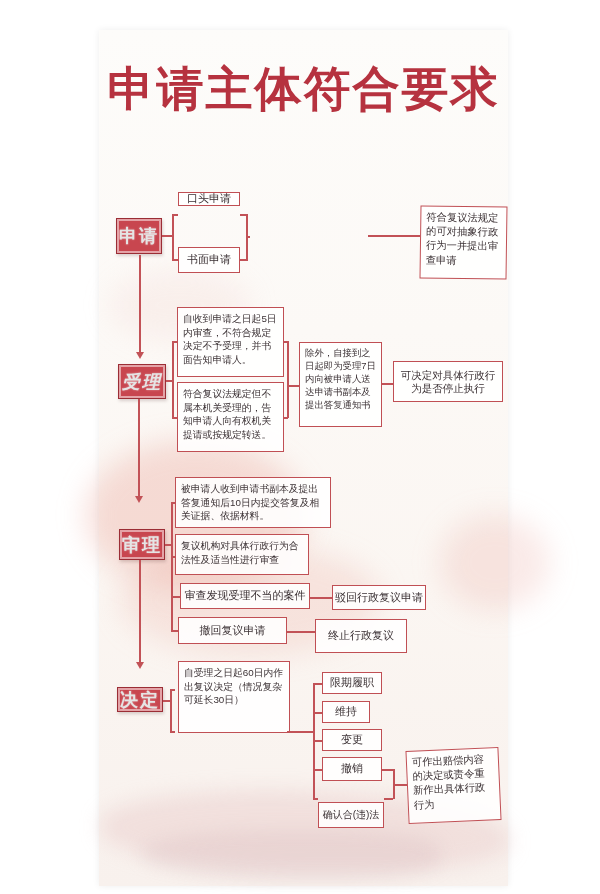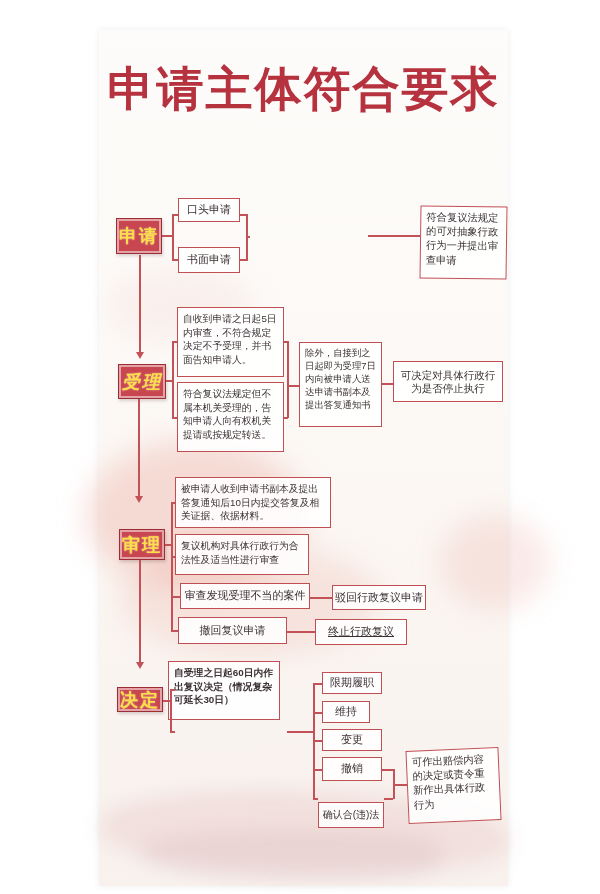--- a/index.html
+++ b/index.html
@@ -8,21 +8,21 @@
   .photo{position:absolute;left:99px;top:30px;width:409px;height:856px;
          background:linear-gradient(180deg,#fdfcfa 0%,#fcf9f6 35%,#fbf6f2 65%,#f8f1ed 100%);
          box-shadow:0 0 7px rgba(0,0,0,0.07);}
   .cloud{position:absolute;border-radius:50%;filter:blur(14px);pointer-events:none;}
   .title{position:absolute;left:99px;top:58px;width:409px;text-align:center;
          font-family:"Liberation Serif",serif;font-weight:900;font-size:47px;
          color:#b6323f;letter-spacing:2px;}
   .stage{position:absolute;display:flex;align-items:center;justify-content:center;
          background:#c8464f;border:1px solid #9b2d35;
          box-shadow:inset 0 0 0 2px rgba(255,255,255,0.5),1px 2px 3px rgba(60,20,20,0.18);
-         color:#fde047;font-weight:bold;font-size:18px;letter-spacing:2px;box-sizing:border-box;
+         color:#e5e5e5;font-weight:bold;font-size:18px;letter-spacing:2px;box-sizing:border-box;
          text-shadow:0 0 2px rgba(255,255,255,0.5);}
   .wbox{position:absolute;border:1.5px solid #c04f54;background:rgba(255,255,255,0.88);
         color:#3b3134;font-size:9.8px;line-height:1.38;padding:4px 5px;box-sizing:border-box;}
   .cbox{display:flex;align-items:center;justify-content:center;text-align:center;
         padding:2px;font-size:11px;line-height:1.2;}
   .hl,.vl{position:absolute;background:#c25257;}
   .hl{height:1.5px;}
   .vl{width:1.5px;}
   .arrow{position:absolute;width:1.5px;background:#c25257;}
   .arrow::after{content:"";position:absolute;bottom:-6px;left:-3.3px;
@@ -48,21 +48,21 @@
 
   <div class="stage" style="left:116px;top:218px;width:46px;height:36px;">申请</div>
   <div class="stage" style="left:118px;top:364px;width:48px;height:35px;font-style:italic;">受理</div>
   <div class="stage" style="left:119px;top:529px;width:46px;height:31px;">审理</div>
   <div class="stage" style="left:117px;top:687px;width:46px;height:25px;">决定</div>
 
   <div class="arrow" style="left:139px;top:255px;height:98px;"></div>
   <div class="arrow" style="left:138px;top:399px;height:98px;"></div>
   <div class="arrow" style="left:139px;top:560px;height:103px;"></div>
 
-  <div class="wbox cbox" style="left:178px;top:198px;width:62px;height:24px;">口头申请</div>
+  <div class="wbox cbox" style="left:178px;top:192px;width:62px;height:14px;">口头申请</div>
   <div class="wbox cbox" style="left:178px;top:247px;width:62px;height:26px;">书面申请</div>
   <div class="wbox" style="left:420px;top:206px;width:87px;height:73px;font-size:10.3px;transform:rotate(0.8deg);">符合复议法规定的可对抽象行政行为一并提出审查申请</div>
 
   <div class="hl" style="left:162px;top:235px;width:10px;"></div>
   <div class="vl" style="left:172px;top:214px;height:47px;"></div>
   <div class="hl" style="left:172px;top:214px;width:6px;"></div>
   <div class="hl" style="left:172px;top:259px;width:6px;"></div>
   <div class="hl" style="left:240px;top:214px;width:6px;"></div>
   <div class="hl" style="left:240px;top:259px;width:6px;"></div>
   <div class="vl" style="left:246px;top:214px;height:47px;"></div>
@@ -82,32 +82,32 @@
   <div class="hl" style="left:284px;top:417px;width:4px;"></div>
   <div class="vl" style="left:287px;top:341px;height:77px;"></div>
   <div class="hl" style="left:287px;top:385px;width:12px;"></div>
   <div class="hl" style="left:382px;top:383px;width:11px;"></div>
 
   <div class="wbox" style="left:175px;top:477px;width:156px;height:51px;">被申请人收到申请书副本及提出答复通知后10日内提交答复及相关证据、依据材料。</div>
   <div class="wbox" style="left:175px;top:534px;width:134px;height:41px;">复议机构对具体行政行为合法性及适当性进行审查</div>
   <div class="wbox cbox" style="left:180px;top:583px;width:130px;height:26px;">审查发现受理不当的案件</div>
   <div class="wbox cbox" style="left:332px;top:585px;width:94px;height:25px;">驳回行政复议申请</div>
   <div class="wbox cbox" style="left:178px;top:617px;width:109px;height:27px;">撤回复议申请</div>
-  <div class="wbox cbox" style="left:315px;top:619px;width:92px;height:26px;text-decoration:underline;">终止行政复议</div>
+  <div class="wbox cbox" style="left:315px;top:619px;width:92px;height:34px;">终止行政复议</div>
 
   <div class="hl" style="left:165px;top:544px;width:6px;"></div>
   <div class="vl" style="left:171px;top:502px;height:129px;"></div>
   <div class="hl" style="left:171px;top:502px;width:4px;"></div>
   <div class="hl" style="left:171px;top:556px;width:4px;"></div>
   <div class="hl" style="left:171px;top:596px;width:9px;"></div>
   <div class="hl" style="left:171px;top:630px;width:7px;"></div>
   <div class="hl" style="left:310px;top:597px;width:22px;"></div>
   <div class="hl" style="left:287px;top:631px;width:28px;"></div>
 
-  <div class="wbox" style="left:168px;top:661px;width:112px;height:59px;font-weight:bold;">自受理之日起60日内作出复议决定（情况复杂可延长30日）</div>
+  <div class="wbox" style="left:178px;top:661px;width:112px;height:72px;">自受理之日起60日内作出复议决定（情况复杂可延长30日）</div>
   <div class="wbox cbox" style="left:322px;top:672px;width:60px;height:22px;">限期履职</div>
   <div class="wbox cbox" style="left:322px;top:701px;width:48px;height:22px;">维持</div>
   <div class="wbox cbox" style="left:322px;top:729px;width:60px;height:22px;">变更</div>
   <div class="wbox cbox" style="left:322px;top:757px;width:60px;height:24px;">撤销</div>
   <div class="wbox cbox" style="left:318px;top:786px;width:66px;height:26px;font-size:10px;margin-top:16px;">确认合(违)法</div>
   <div class="wbox" style="left:407px;top:749px;width:93px;height:73px;font-size:10.3px;transform:rotate(-2.5deg);">可作出赔偿内容的决定或责令重新作出具体行政行为</div>
 
   <div class="hl" style="left:163px;top:700px;width:7px;"></div>
   <div class="vl" style="left:170px;top:689px;height:42px;"></div>
   <div class="hl" style="left:170px;top:689px;width:5px;"></div>

